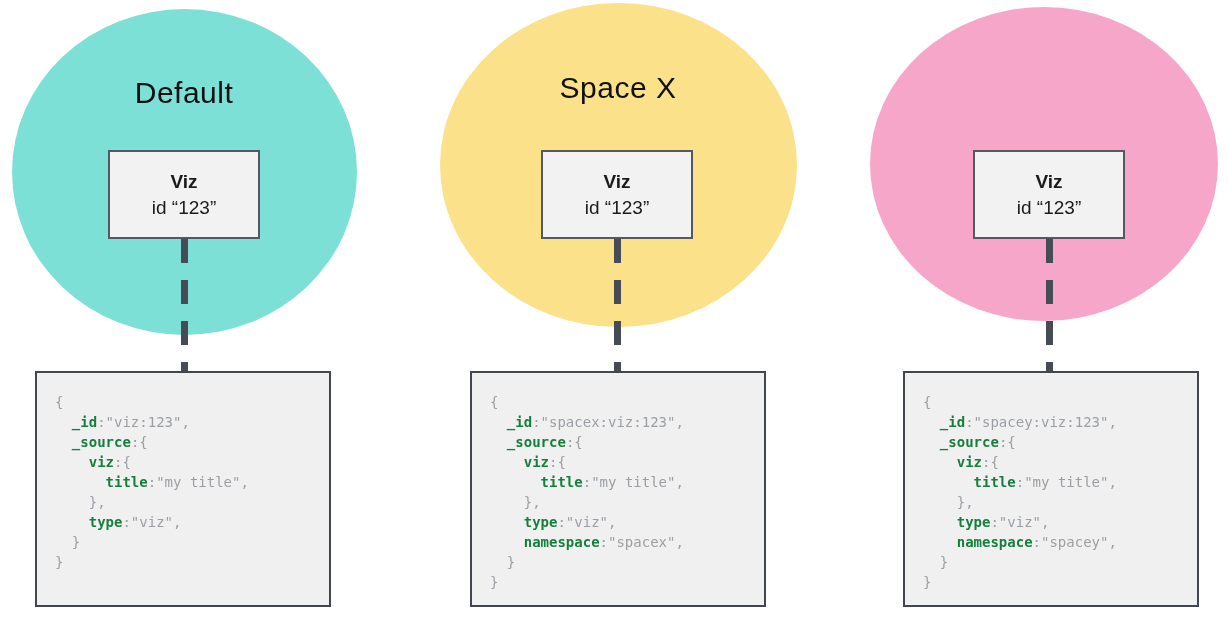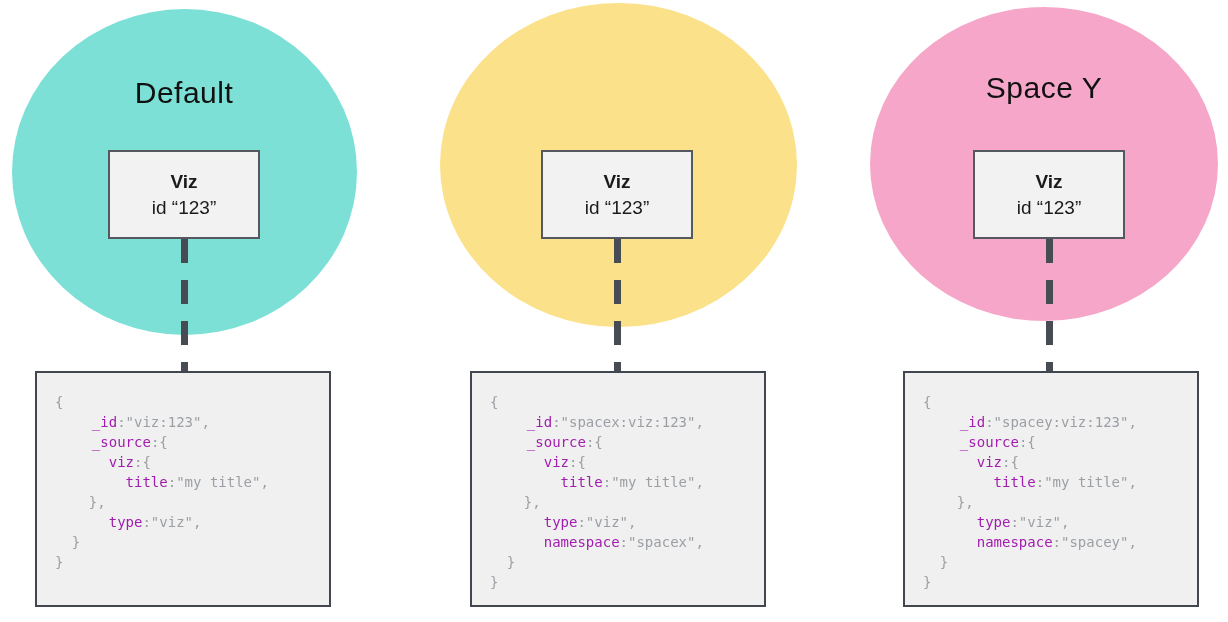--- a/index.html
+++ b/index.html
@@ -73,21 +73,21 @@
     width: 296px;
     height: 236px;
     box-sizing: border-box;
     background: #f0f0f0;
     border: 2px solid #42474f;
     padding: 19px 10px 0 18px;
     font-family: "DejaVu Sans Mono", monospace;
     font-size: 14px;
   }
   .code-line { white-space: pre; line-height: 20px; }
-  .tok-key   { color: #a21caf; font-weight: normal; margin-left: 20px; }
+  .tok-key   { color: #15803d; font-weight: bold; }
   .tok-plain { color: #9b9fa4; }
 </style>
 </head>
 <body>
 
 <div class="stage">
 
   <div class="panel" style="--ccx:184px; --cw:345px; --ch:326px; --ctop:9px; --ltop:76px; --cx:184px; --kx:183px;">
     <div class="circle" style="background: rgb(124, 224, 214);"></div>
     <div class="space-label">Default</div>
@@ -104,20 +104,21 @@
         <div class="code-line"><span class="tok-plain">      </span><span class="tok-key">title</span><span class="tok-plain">:"my title",</span></div>
         <div class="code-line"><span class="tok-plain">    },</span></div>
         <div class="code-line"><span class="tok-plain">    </span><span class="tok-key">type</span><span class="tok-plain">:"viz",</span></div>
         <div class="code-line"><span class="tok-plain">  }</span></div>
         <div class="code-line"><span class="tok-plain">}</span></div>
       </div>
   </div>
 
   <div class="panel" style="--ccx:618px; --cw:357px; --ch:324px; --ctop:3px; --ltop:71px; --cx:617px; --kx:618px;">
     <div class="circle" style="background: rgb(251, 225, 138);"></div>
+    <div class="space-label">Space X</div>
     <div class="dash-line"></div>
     <div class="viz-box">
       <div class="viz-title">Viz</div>
       <div class="viz-id">id “123”</div>
     </div>
     <div class="code-block">
         <div class="code-line"><span class="tok-plain">{</span></div>
         <div class="code-line"><span class="tok-plain">  </span><span class="tok-key">_id</span><span class="tok-plain">:"spacex:viz:123",</span></div>
         <div class="code-line"><span class="tok-plain">  </span><span class="tok-key">_source</span><span class="tok-plain">:{</span></div>
         <div class="code-line"><span class="tok-plain">    </span><span class="tok-key">viz</span><span class="tok-plain">:{</span></div>
@@ -125,21 +126,20 @@
         <div class="code-line"><span class="tok-plain">    },</span></div>
         <div class="code-line"><span class="tok-plain">    </span><span class="tok-key">type</span><span class="tok-plain">:"viz",</span></div>
         <div class="code-line"><span class="tok-plain">    </span><span class="tok-key">namespace</span><span class="tok-plain">:"spacex",</span></div>
         <div class="code-line"><span class="tok-plain">  }</span></div>
         <div class="code-line"><span class="tok-plain">}</span></div>
       </div>
   </div>
 
   <div class="panel" style="--ccx:1044px; --cw:348px; --ch:314px; --ctop:7px; --ltop:71px; --cx:1049px; --kx:1051px;">
     <div class="circle" style="background: rgb(246, 167, 201);"></div>
-    <div class="space-label">Space Y</div>
     <div class="dash-line"></div>
     <div class="viz-box">
       <div class="viz-title">Viz</div>
       <div class="viz-id">id “123”</div>
     </div>
     <div class="code-block">
         <div class="code-line"><span class="tok-plain">{</span></div>
         <div class="code-line"><span class="tok-plain">  </span><span class="tok-key">_id</span><span class="tok-plain">:"spacey:viz:123",</span></div>
         <div class="code-line"><span class="tok-plain">  </span><span class="tok-key">_source</span><span class="tok-plain">:{</span></div>
         <div class="code-line"><span class="tok-plain">    </span><span class="tok-key">viz</span><span class="tok-plain">:{</span></div>

